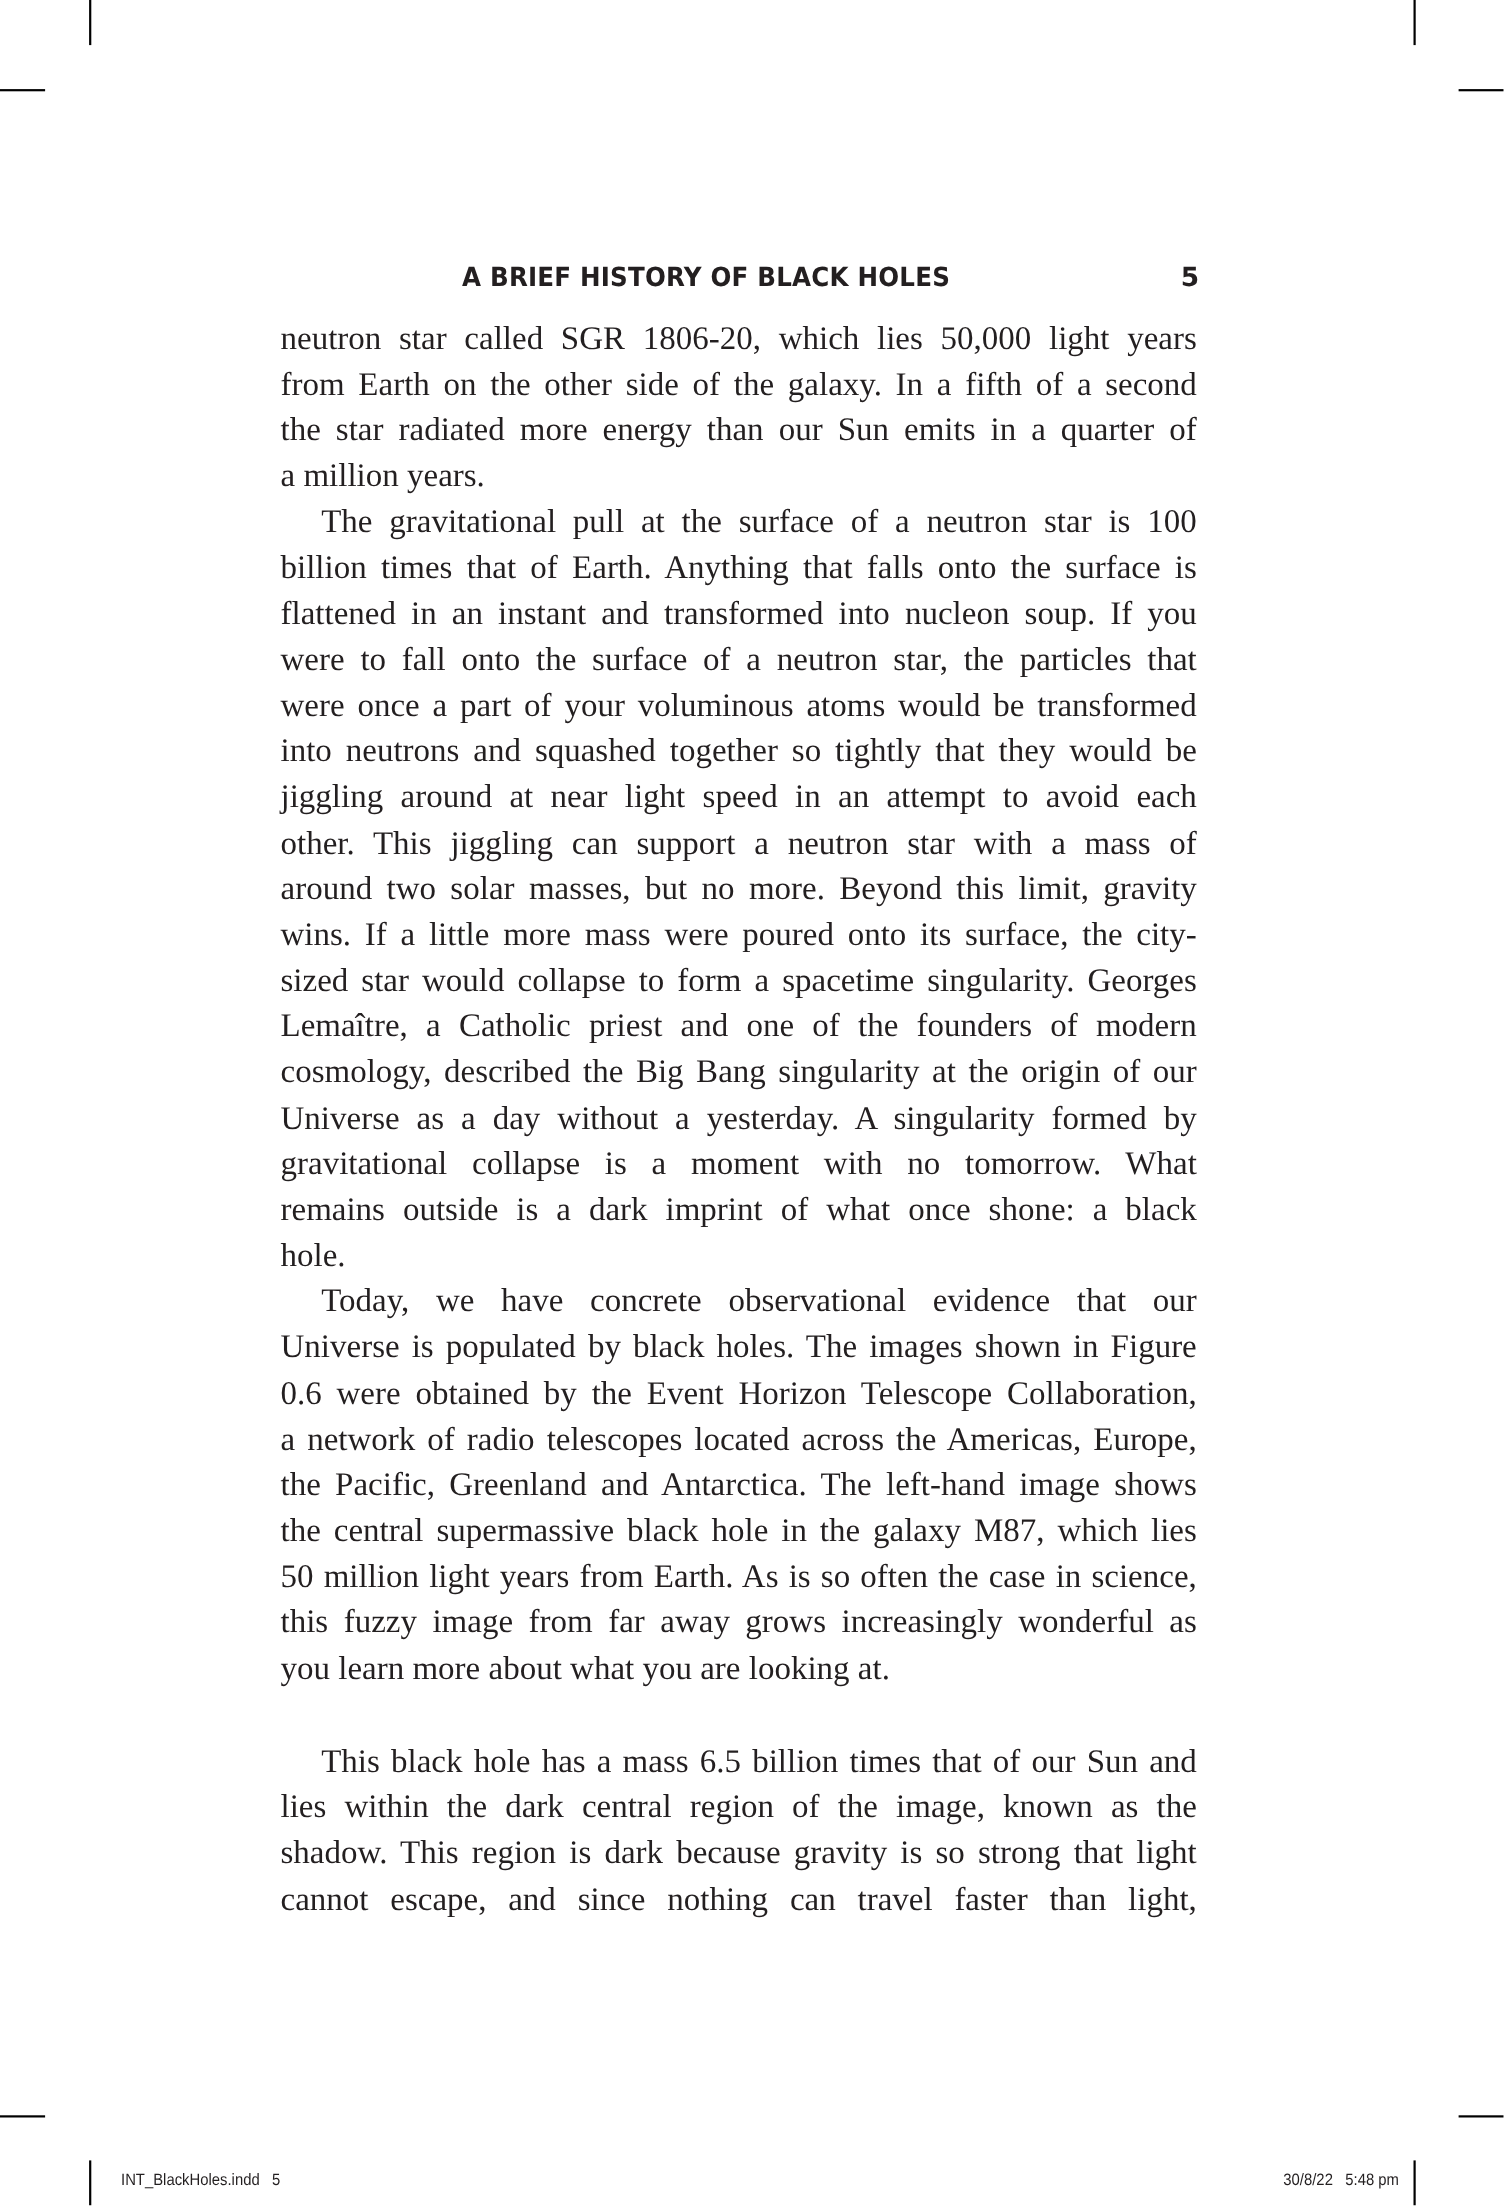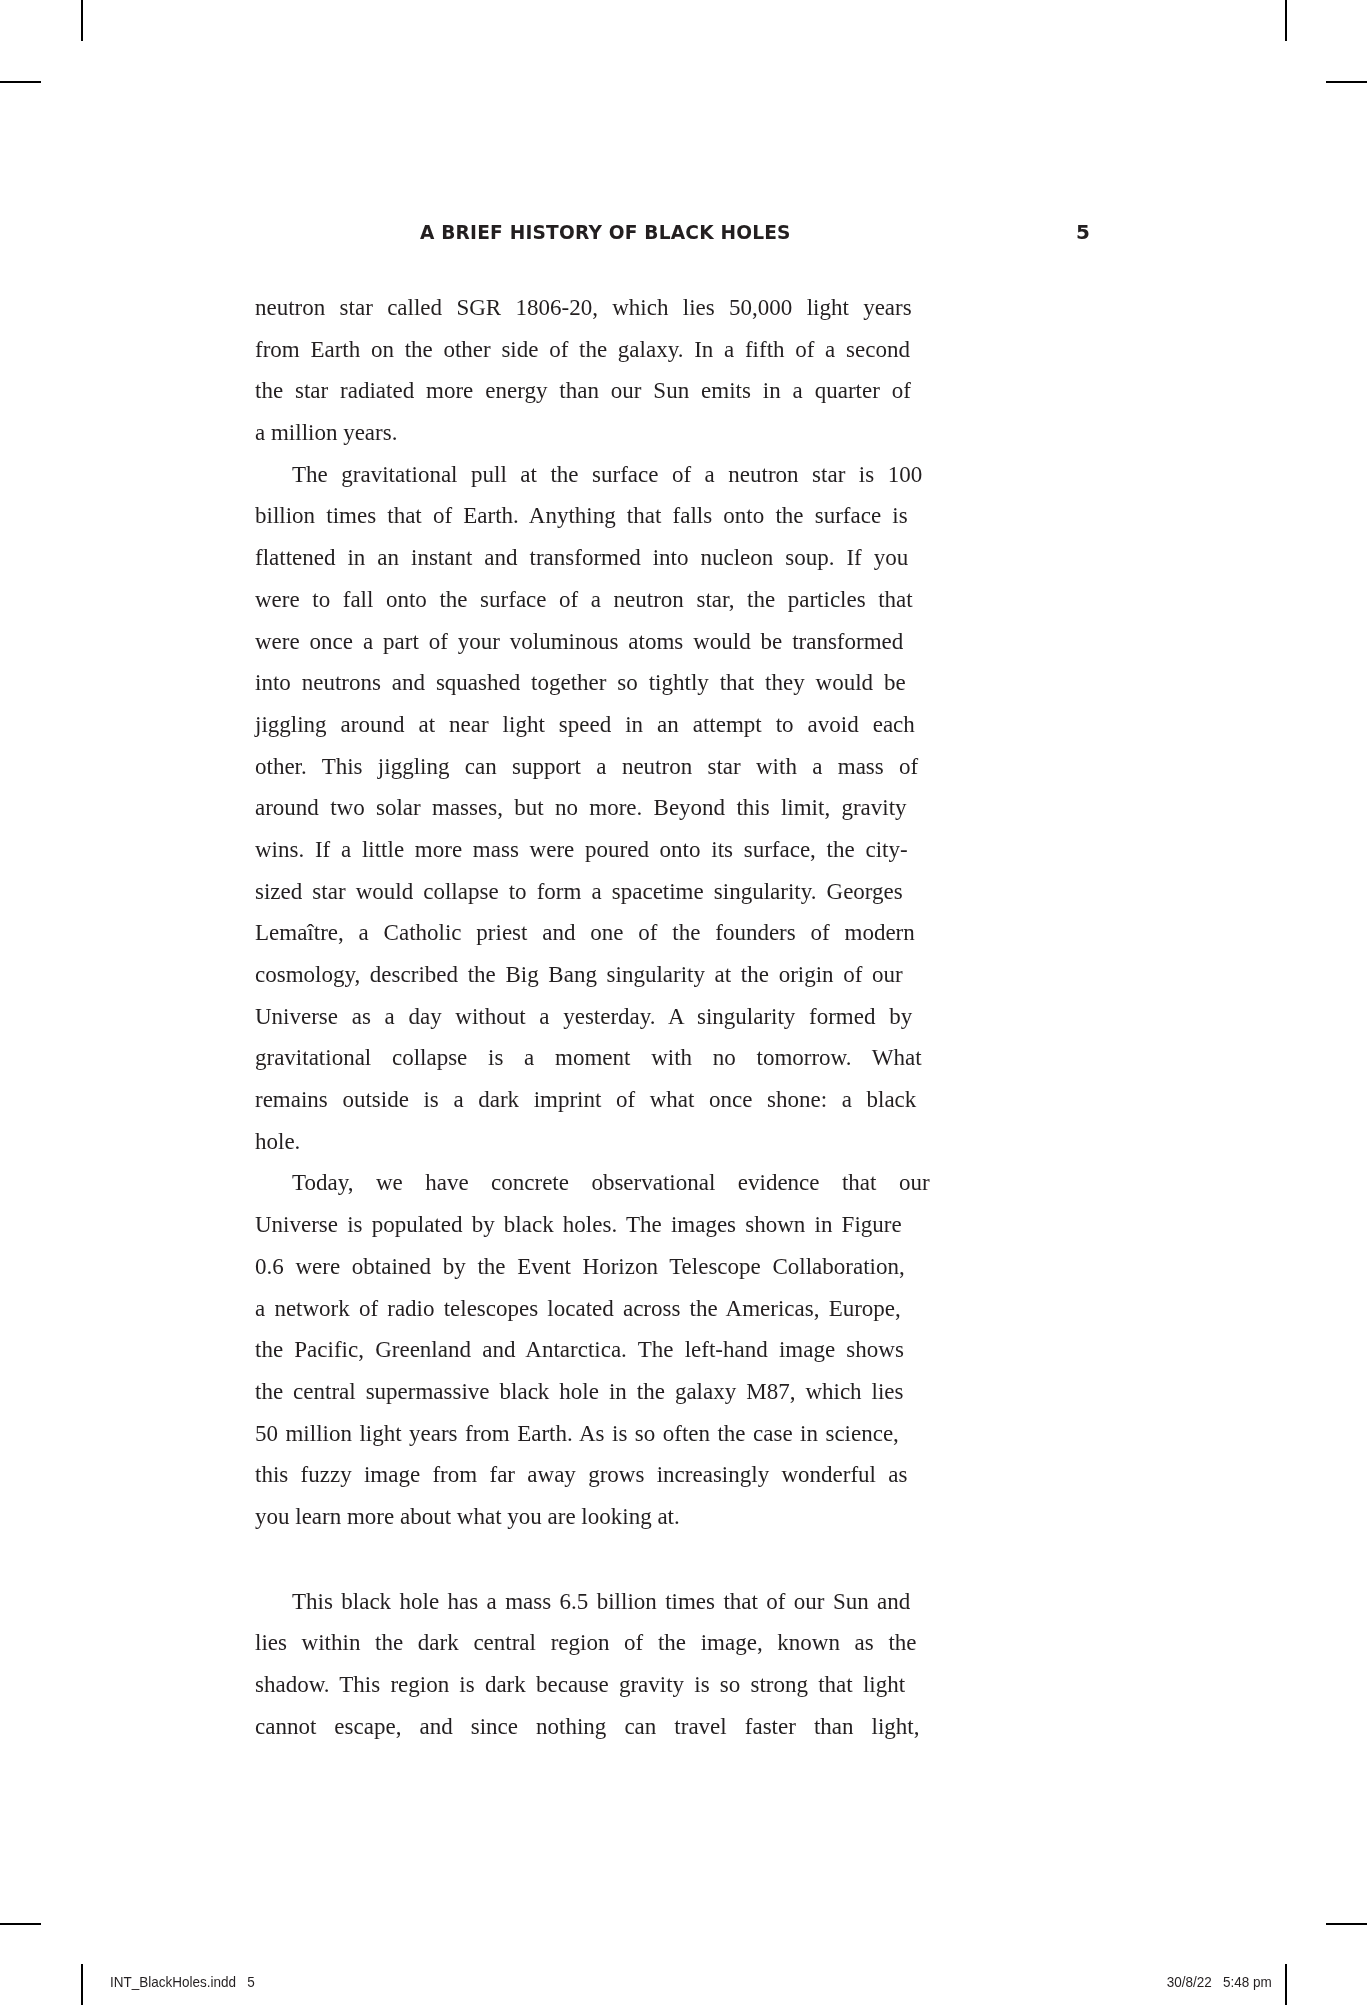--- a/index.html
+++ b/index.html
@@ -16,27 +16,27 @@
   }
   .crop {
     position: absolute;
     background: #000000;
   }
   .crop.v { width: 1.5px; height: 41px; }
   .crop.h { height: 1.5px; width: 41px; }
 
   .running-head {
     position: absolute;
-    top: 216px;
+    top: 236px;
     left: 420px;
     width: 670px;
     height: 32px;
     font-family: "DejaVu Sans", sans-serif;
     font-weight: bold;
-    font-size: 20px;
+    font-size: 24px;
     line-height: 32px;
     color: #231f20;
     white-space: nowrap;
   }
   .running-head .title {
     position: absolute;
     left: 0;
     top: 0;
     display: inline-block;
     transform-origin: left center;
@@ -48,21 +48,21 @@
     right: 0;
     top: 0;
   }
 
   .text-block {
     position: absolute;
     left: 255px;
     top: 287px;
     width: 833px;
     font-family: "Liberation Serif", serif;
-    font-size: 23px;
+    font-size: 30px;
     line-height: 41.7px;
     color: #231f20;
   }
   .line {
     display: block;
     height: 41.7px;
     white-space: nowrap;
     text-align: justify;
     text-align-last: justify;
     overflow: visible;

